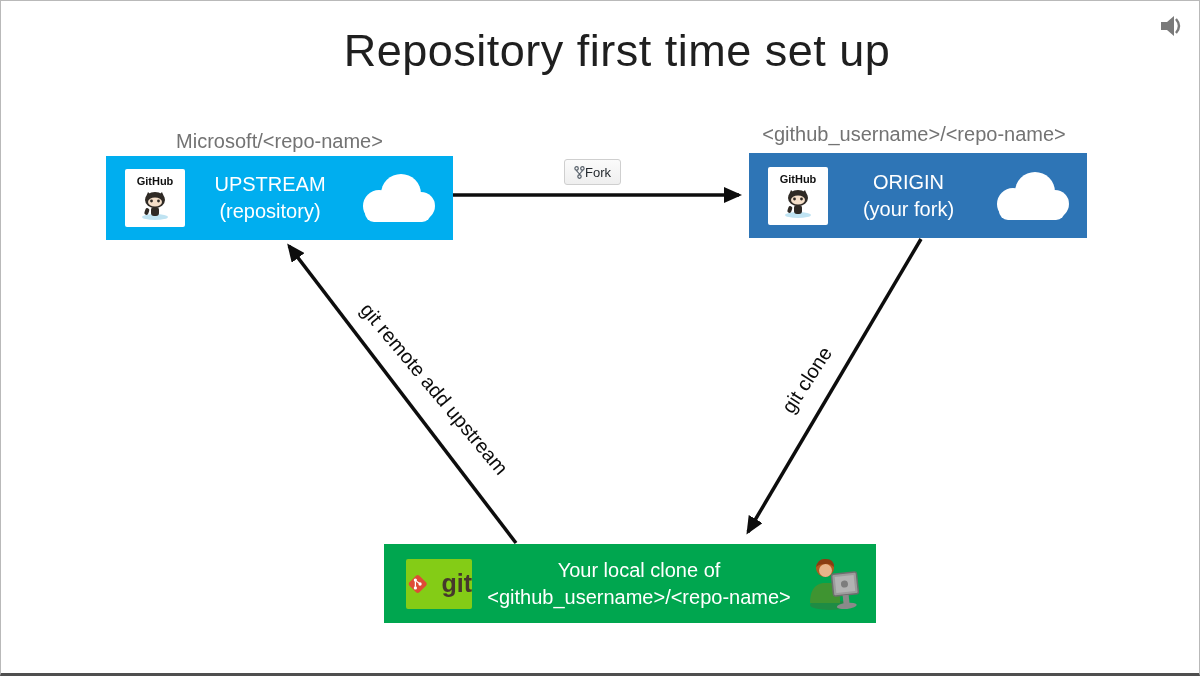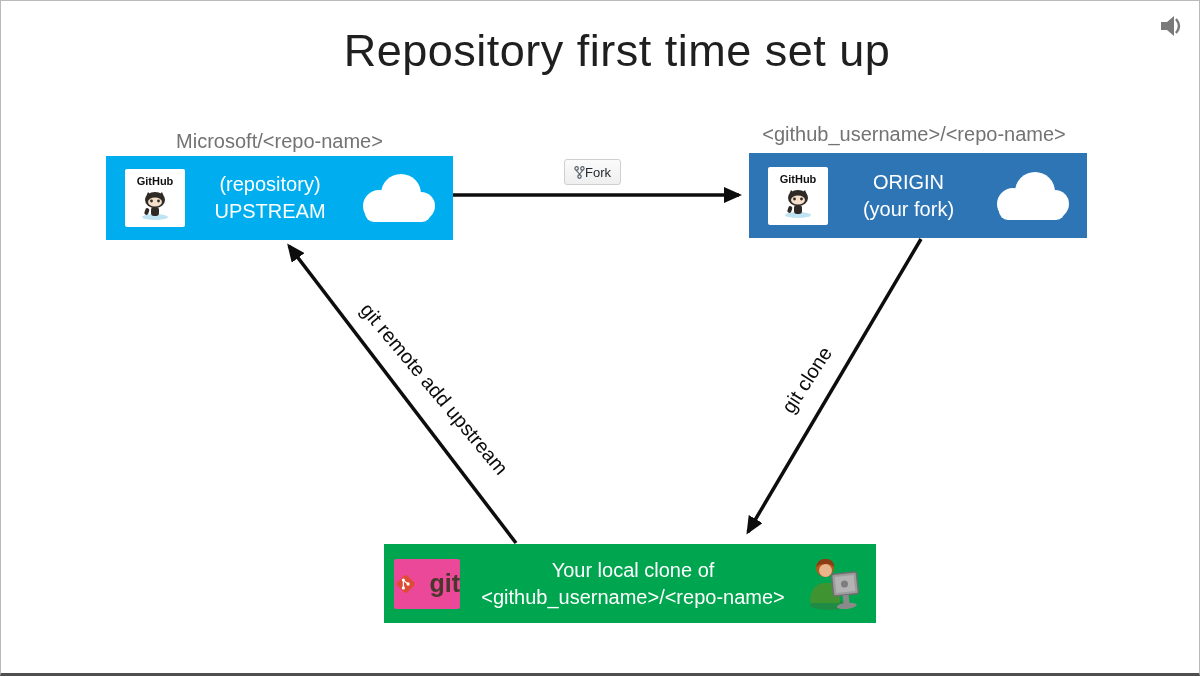--- a/index.html
+++ b/index.html
@@ -31,21 +31,21 @@
 
   .node-text { flex:1; text-align:center; font-size:20px; line-height:27px; }
 
   .gh-badge {
     width:60px; height:58px; background:#fff; border-radius:2px; margin-left:19px;
     display:flex; flex-direction:column; align-items:center; justify-content:center; flex:0 0 auto;
   }
   .gh-badge .gh-word { font-size:11px; font-weight:bold; color:#101010; line-height:12px; }
 
   .git-badge {
-    width:66px; height:50px; background:#ec4899; border-radius:2px; margin-left:10px;
+    width:66px; height:50px; background:#84cc16; border-radius:2px; margin-left:22px;
     display:flex; align-items:center; justify-content:center; gap:12px; flex:0 0 auto;
   }
   .git-badge .git-word { font-size:25px; font-weight:bold; color:#46382c; line-height:25px; }
 
   .cloud { margin-right:14px; flex:0 0 auto; }
   .person { margin-right:16px; flex:0 0 auto; }
 
   .fork-btn {
     position:absolute; left:563px; top:158px; width:57px; height:26px;
     background:linear-gradient(#fbfbfb,#efefef); border:1px solid #cfcfcf; border-radius:3px;
@@ -96,22 +96,22 @@
         <path d="M27,10 L25,5 L22,8 Z" fill="#2f2a25"></path>
         <ellipse cx="18" cy="13" rx="10" ry="8" fill="#2f2a25"></ellipse>
         <ellipse cx="18" cy="15" rx="7" ry="4.6" fill="#f5dfc9"></ellipse>
         <circle cx="14.5" cy="14" r="1.4" fill="#2f2a25"></circle>
         <circle cx="21.5" cy="14" r="1.4" fill="#2f2a25"></circle>
         <rect x="14" y="20" width="8" height="9" rx="3" fill="#2f2a25"></rect>
         <rect x="8" y="21" width="4" height="7" rx="2" fill="#2f2a25" transform="rotate(18 10 24)"></rect>
       </svg>
     </div>
     <div class="node-text">
+      <div>UPSTREAM</div>
       <div>(repository)</div>
-      <div>UPSTREAM</div>
     </div>
     <svg class="cloud" width="84" height="56" viewBox="0 0 84 56">
       <circle cx="24" cy="36" r="16" fill="#fff"></circle>
       <circle cx="46" cy="24" r="20" fill="#fff"></circle>
       <circle cx="66" cy="36" r="14" fill="#fff"></circle>
       <rect x="10" y="34" width="66" height="18" rx="9" fill="#fff"></rect>
     </svg>
   </div>
 
   <div class="node node-origin" style="background-color: rgb(46, 117, 182);">

